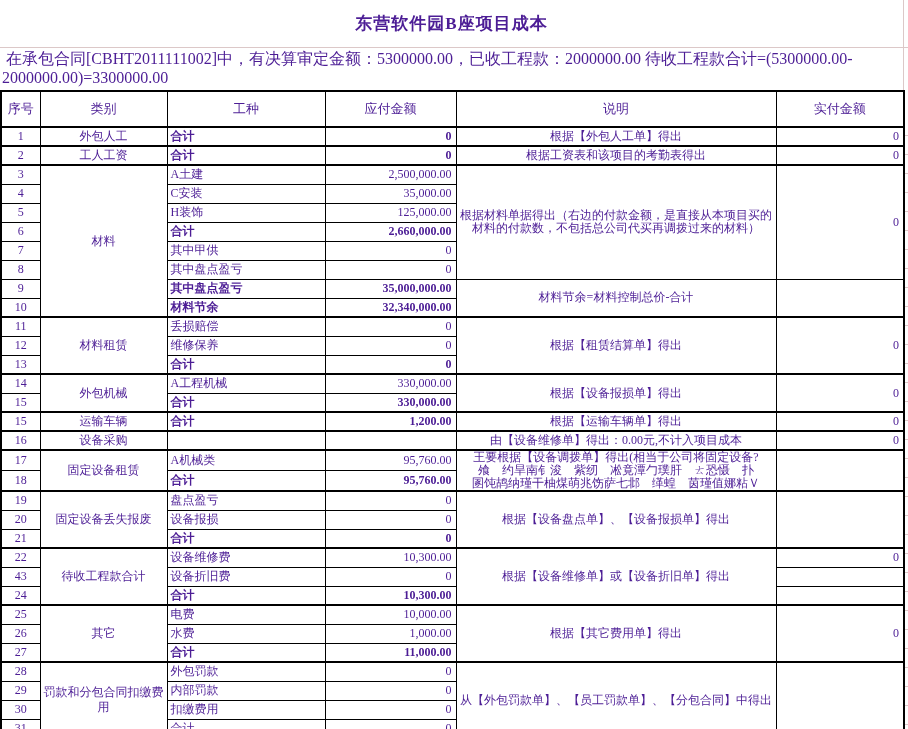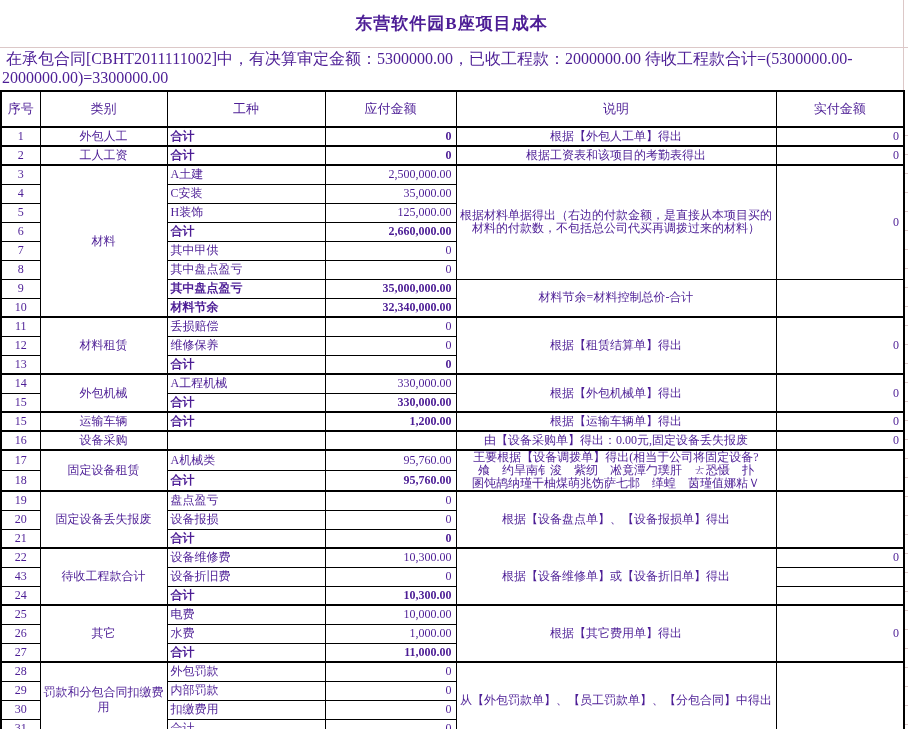--- a/index.html
+++ b/index.html
@@ -136,42 +136,42 @@
         <tr>
           <td class="no">13</td>
           <td class="work b">合计</td>
           <td class="amt b">0</td>
         </tr>
         <tr class="thick">
           <td class="no">14</td>
           <td class="cat" rowspan="2">外包机械</td>
           <td class="work">A工程机械</td>
           <td class="amt">330,000.00</td>
-          <td class="desc" rowspan="2">根据【外包机械单】得出</td>
+          <td class="desc" rowspan="2">根据【设备报损单】得出</td>
           <td class="paid" rowspan="2">0</td>
         </tr>
         <tr>
           <td class="no">15</td>
           <td class="work b">合计</td>
           <td class="amt b">330,000.00</td>
         </tr>
         <tr class="thick">
           <td class="no">15</td>
           <td class="cat" rowspan="1">运输车辆</td>
           <td class="work b">合计</td>
           <td class="amt b">1,200.00</td>
           <td class="desc" rowspan="1">根据【运输车辆单】得出</td>
           <td class="paid" rowspan="1">0</td>
         </tr>
         <tr class="thick">
           <td class="no">16</td>
           <td class="cat" rowspan="1">设备采购</td>
           <td class="work"></td>
           <td class="amt"></td>
-          <td class="desc" rowspan="1">由【设备采购单】得出：0.00元,固定设备丢失报废</td>
+          <td class="desc" rowspan="1">由【设备维修单】得出：0.00元,不计入项目成本</td>
           <td class="paid" rowspan="1">0</td>
         </tr>
         <tr class="thick">
           <td class="no">17</td>
           <td class="cat" rowspan="2">固定设备租赁</td>
           <td class="work">A机械类</td>
           <td class="amt">95,760.00</td>
           <td class="desc" rowspan="2">王要根据【设备调拨单】得出(相当于公司将固定设备?
 飧　约旱南钅浚　紫纫　凇竟潭勹璞肝　ㄊ恐慑　扑
 圂饨鸪纳瑾干柚煤萌兆饬萨七邶　缂蝗　茵瑾值娜粘Ｖ</td>

